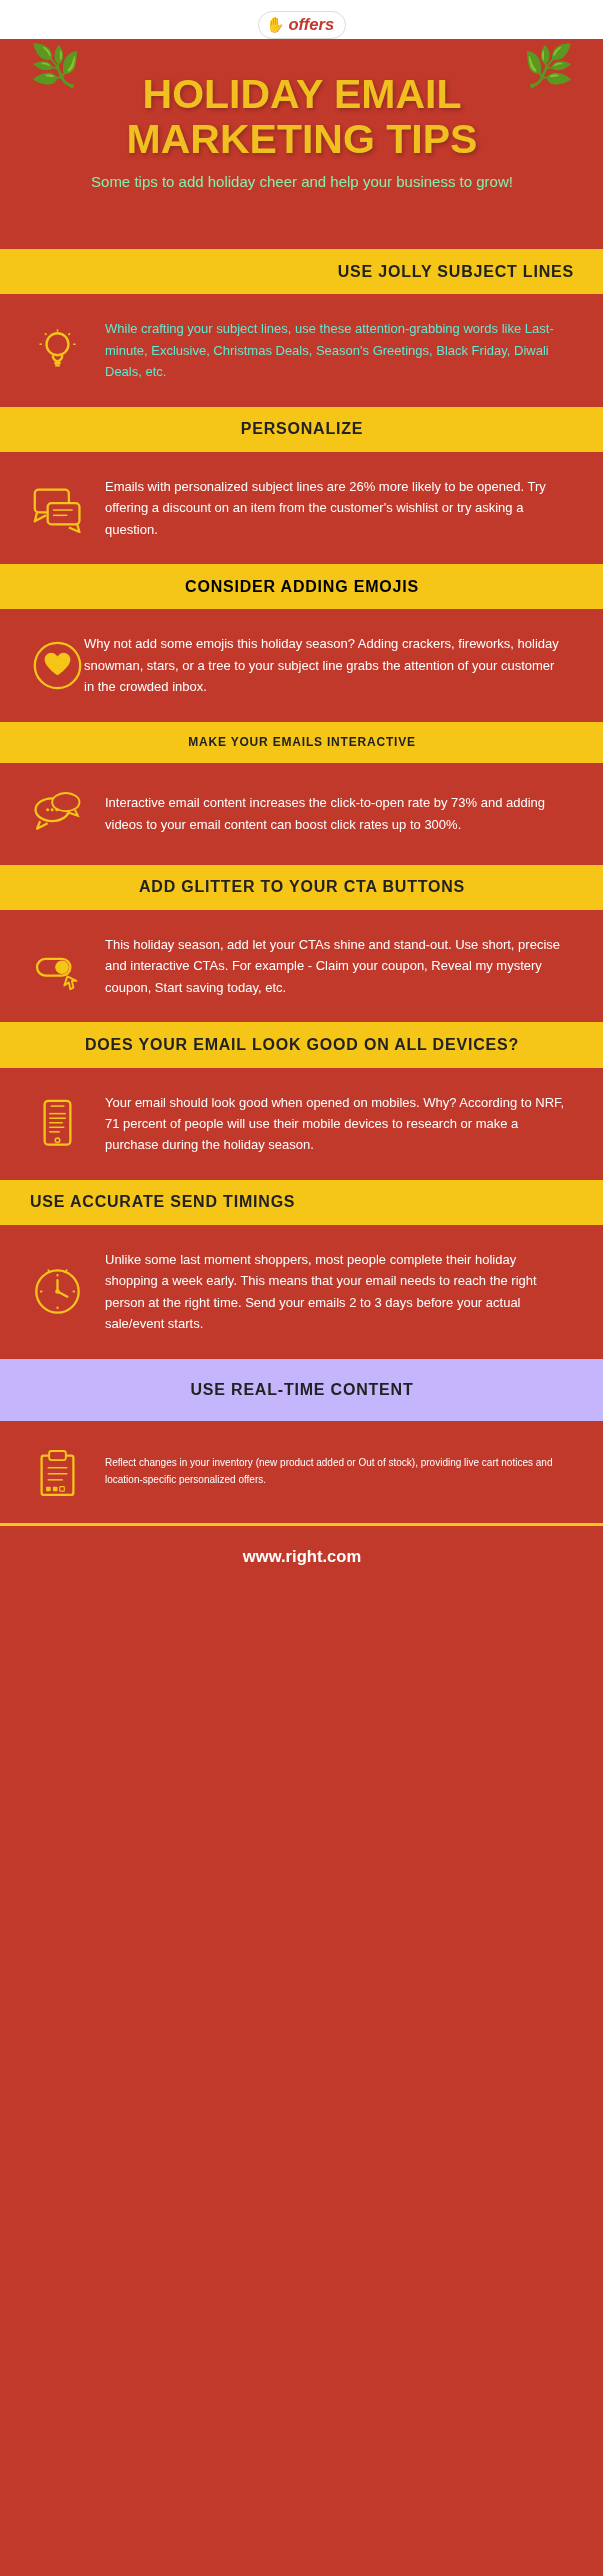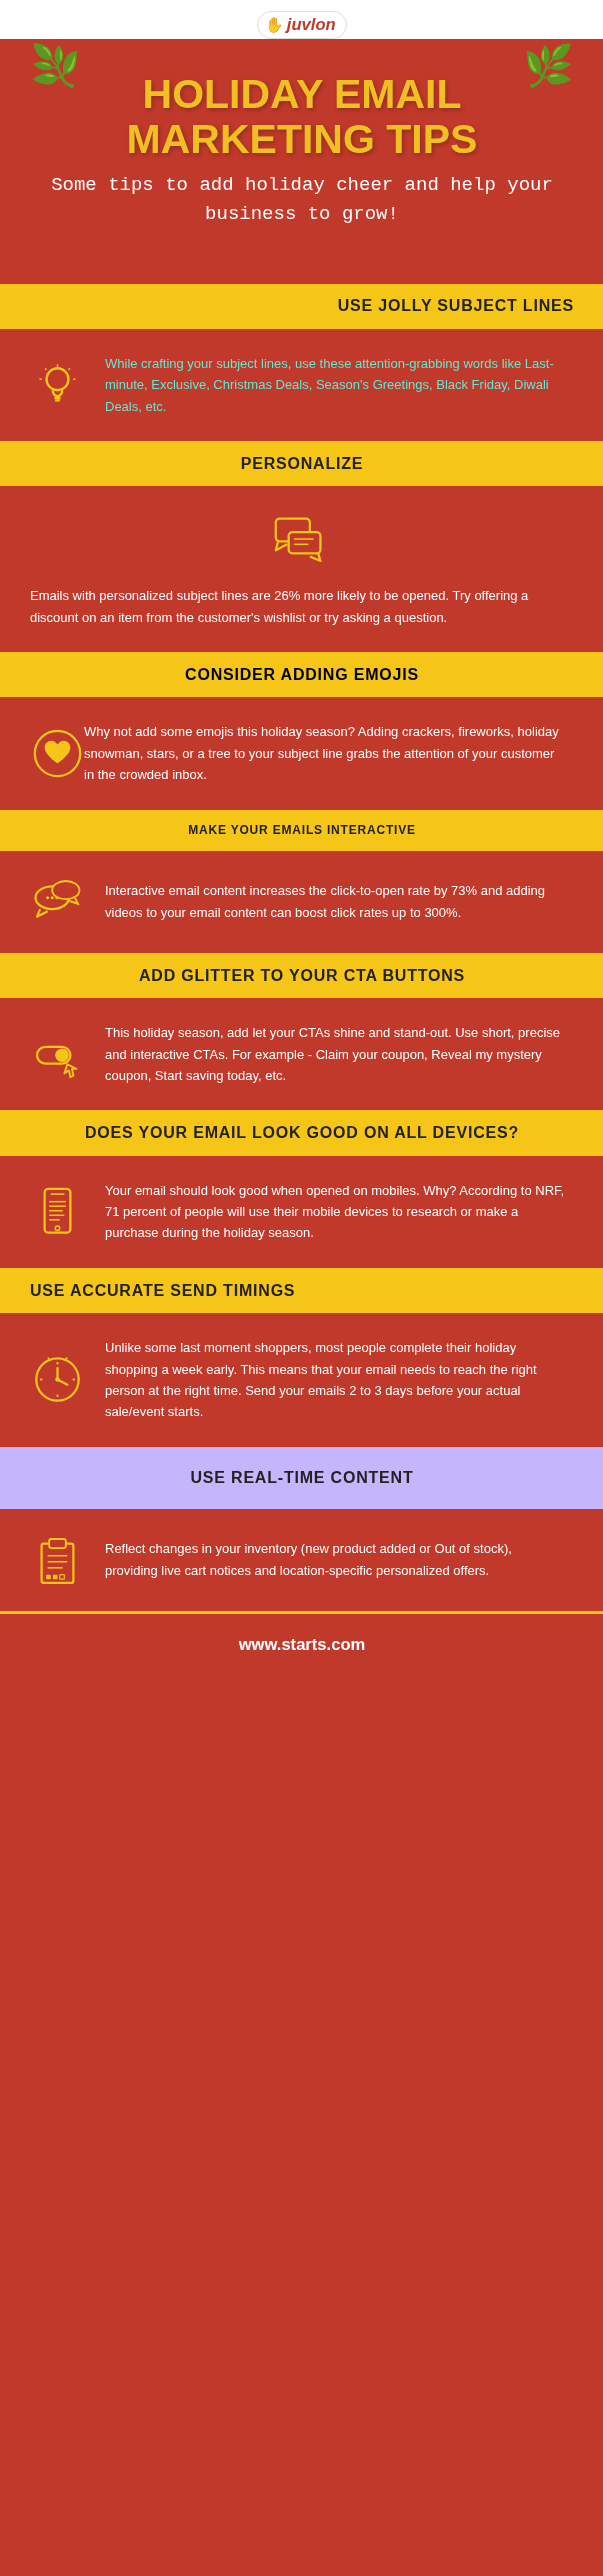--- a/index.html
+++ b/index.html
@@ -9,32 +9,32 @@
       background-color: #c0392b;
       color: #333;
     }
   </style>
 </head>
 <body>
 
 <div style="background:#fff; padding: 10.6px 0 0; text-align:center;">
   <div style="display:inline-flex; align-items:center; gap:3px; border: 1.1px solid #ddd; border-radius: 15px; padding: 3px 10.6px 3px 7.5px;">
     <span style="color:#e74c3c; font-size:15px;">✋</span>
-    <span style="font-size:16.6px; font-weight:bold; color:#c0392b; font-style:italic;">juvlon</span>
+    <span style="font-size:16.6px; font-weight:bold; color:#c0392b; font-style:italic;">offers</span>
   </div>
 </div>
 
 <div style="background:#c0392b; padding: 0 30px 26.4px; text-align:center; position:relative;">
 
   <div style="display:flex; justify-content:space-between; align-items:flex-start; padding-top:7.5px; pointer-events:none;">
     <div style="font-size:41px; line-height:1; transform:scaleX(-1);">🌿</div>
     <div style="font-size:41px; line-height:1;">🌿</div>
   </div>
   <h1 style="font-size:41px; font-weight:900; color:#f0c020; text-transform:uppercase; line-height:1.1; margin-top:-15px; text-shadow:1.5px 1.5px 4.5px rgba(0,0,0,0.25);">HOLIDAY EMAIL MARKETING TIPS</h1>
-  <p style="font-size:19px; color:#ffffff; margin-top:9px; line-height:1.5;font-family:Liberation Mono, monospace;">Some tips to add holiday cheer and help your business to grow!</p>
+  <p style="font-size:15px; color:#86efac; margin-top:9px; line-height:1.5;">Some tips to add holiday cheer and help your business to grow!</p>
 </div>
 
 <div style="background:#f5c518; text-align:right; padding:13.6px 30px;margin-top:29px;">
   <span style="font-size:16px; font-weight:900; color:#222; text-transform:uppercase; letter-spacing:0.8px;">USE JOLLY SUBJECT LINES</span>
 </div>
 <div style="background:#c0392b; padding:24px 38px 24px 30px; display:flex; align-items:center; gap:21px;">
   <div style="flex-shrink:0; width:54px; height:54px; display:flex; align-items:center; justify-content:center;">
     <svg viewBox="0 0 60 60" width="47" height="47" fill="none">
       <circle cx="30" cy="22" r="14" stroke="#f5c518" stroke-width="3" fill="none"></circle>
       <path d="M24 36 Q24 42 30 44 Q36 42 36 36" stroke="#f5c518" stroke-width="3" fill="none"></path>
@@ -46,21 +46,21 @@
       <line x1="50" y1="22" x2="53" y2="22" stroke="#f5c518" stroke-width="2"></line>
       <line x1="7" y1="22" x2="10" y2="22" stroke="#f5c518" stroke-width="2"></line>
     </svg>
   </div>
   <p style="color:#5eead4; font-size:13px; line-height:1.65; flex:1;">While crafting your subject lines, use these attention-grabbing words like Last-minute, Exclusive, Christmas Deals, Season's Greetings, Black Friday, Diwali Deals, etc.</p>
 </div>
 
 <div style="background:#f5c518; text-align:center; padding:13.6px 30px;">
   <span style="font-size:16px; font-weight:900; color:#222; text-transform:uppercase; letter-spacing:0.8px;">PERSONALIZE</span>
 </div>
-<div style="background:#c0392b; padding:24px 38px 24px 30px; display:flex; align-items:center; gap:21px;flex-direction:column;">
+<div style="background:#c0392b; padding:24px 38px 24px 30px; display:flex; align-items:center; gap:21px;">
   <div style="flex-shrink:0; width:54px; height:54px; display:flex; align-items:center; justify-content:center;">
     <svg viewBox="0 0 70 70" width="53" height="53" fill="none">
       <rect x="5" y="10" width="45" height="30" rx="5" stroke="#f5c518" stroke-width="3" fill="none"></rect>
       <path d="M8 40 L5 52 L20 44" stroke="#f5c518" stroke-width="3" fill="none" stroke-linejoin="round"></path>
       <rect x="22" y="28" width="42" height="28" rx="5" stroke="#f5c518" stroke-width="3" fill="#c0392b"></rect>
       <path d="M61 56 L64 66 L50 60" stroke="#f5c518" stroke-width="3" fill="none" stroke-linejoin="round"></path>
       <line x1="29" y1="37" x2="55" y2="37" stroke="#f5c518" stroke-width="2"></line>
       <line x1="29" y1="44" x2="48" y2="44" stroke="#f5c518" stroke-width="2"></line>
     </svg>
   </div>
@@ -171,19 +171,19 @@
 
       <line x1="22" y1="30" x2="48" y2="30" stroke="#f5c518" stroke-width="2"></line>
       <line x1="22" y1="38" x2="48" y2="38" stroke="#f5c518" stroke-width="2"></line>
       <line x1="22" y1="46" x2="42" y2="46" stroke="#f5c518" stroke-width="2"></line>
 
       <rect x="20" y="55" width="6" height="6" rx="1" fill="#f5c518"></rect>
       <rect x="29" y="55" width="6" height="6" rx="1" fill="#f5c518"></rect>
       <rect x="38" y="55" width="6" height="6" rx="1" stroke="#f5c518" stroke-width="1.5" fill="none"></rect>
     </svg>
   </div>
-  <p style="color:white; font-size:13px; line-height:1.65; flex:1;">Reflect changes in your inventory (new product added or Out of stock), providing live cart notices and location-specific personalized offers.</p>
+  <p style="color:white; font-size:10px; line-height:1.65; flex:1;">Reflect changes in your inventory (new product added or Out of stock), providing live cart notices and location-specific personalized offers.</p>
 </div>
 
 <div style="background:#c0392b; text-align:center; padding:21px 15px; border-top:3px solid #f5c518;">
-  <span style="color:white; font-size:16.6px; font-weight:bold;">www.starts.com</span>
+  <span style="color:white; font-size:16.6px; font-weight:bold;">www.right.com</span>
 </div>
 
 
 </body></html>

